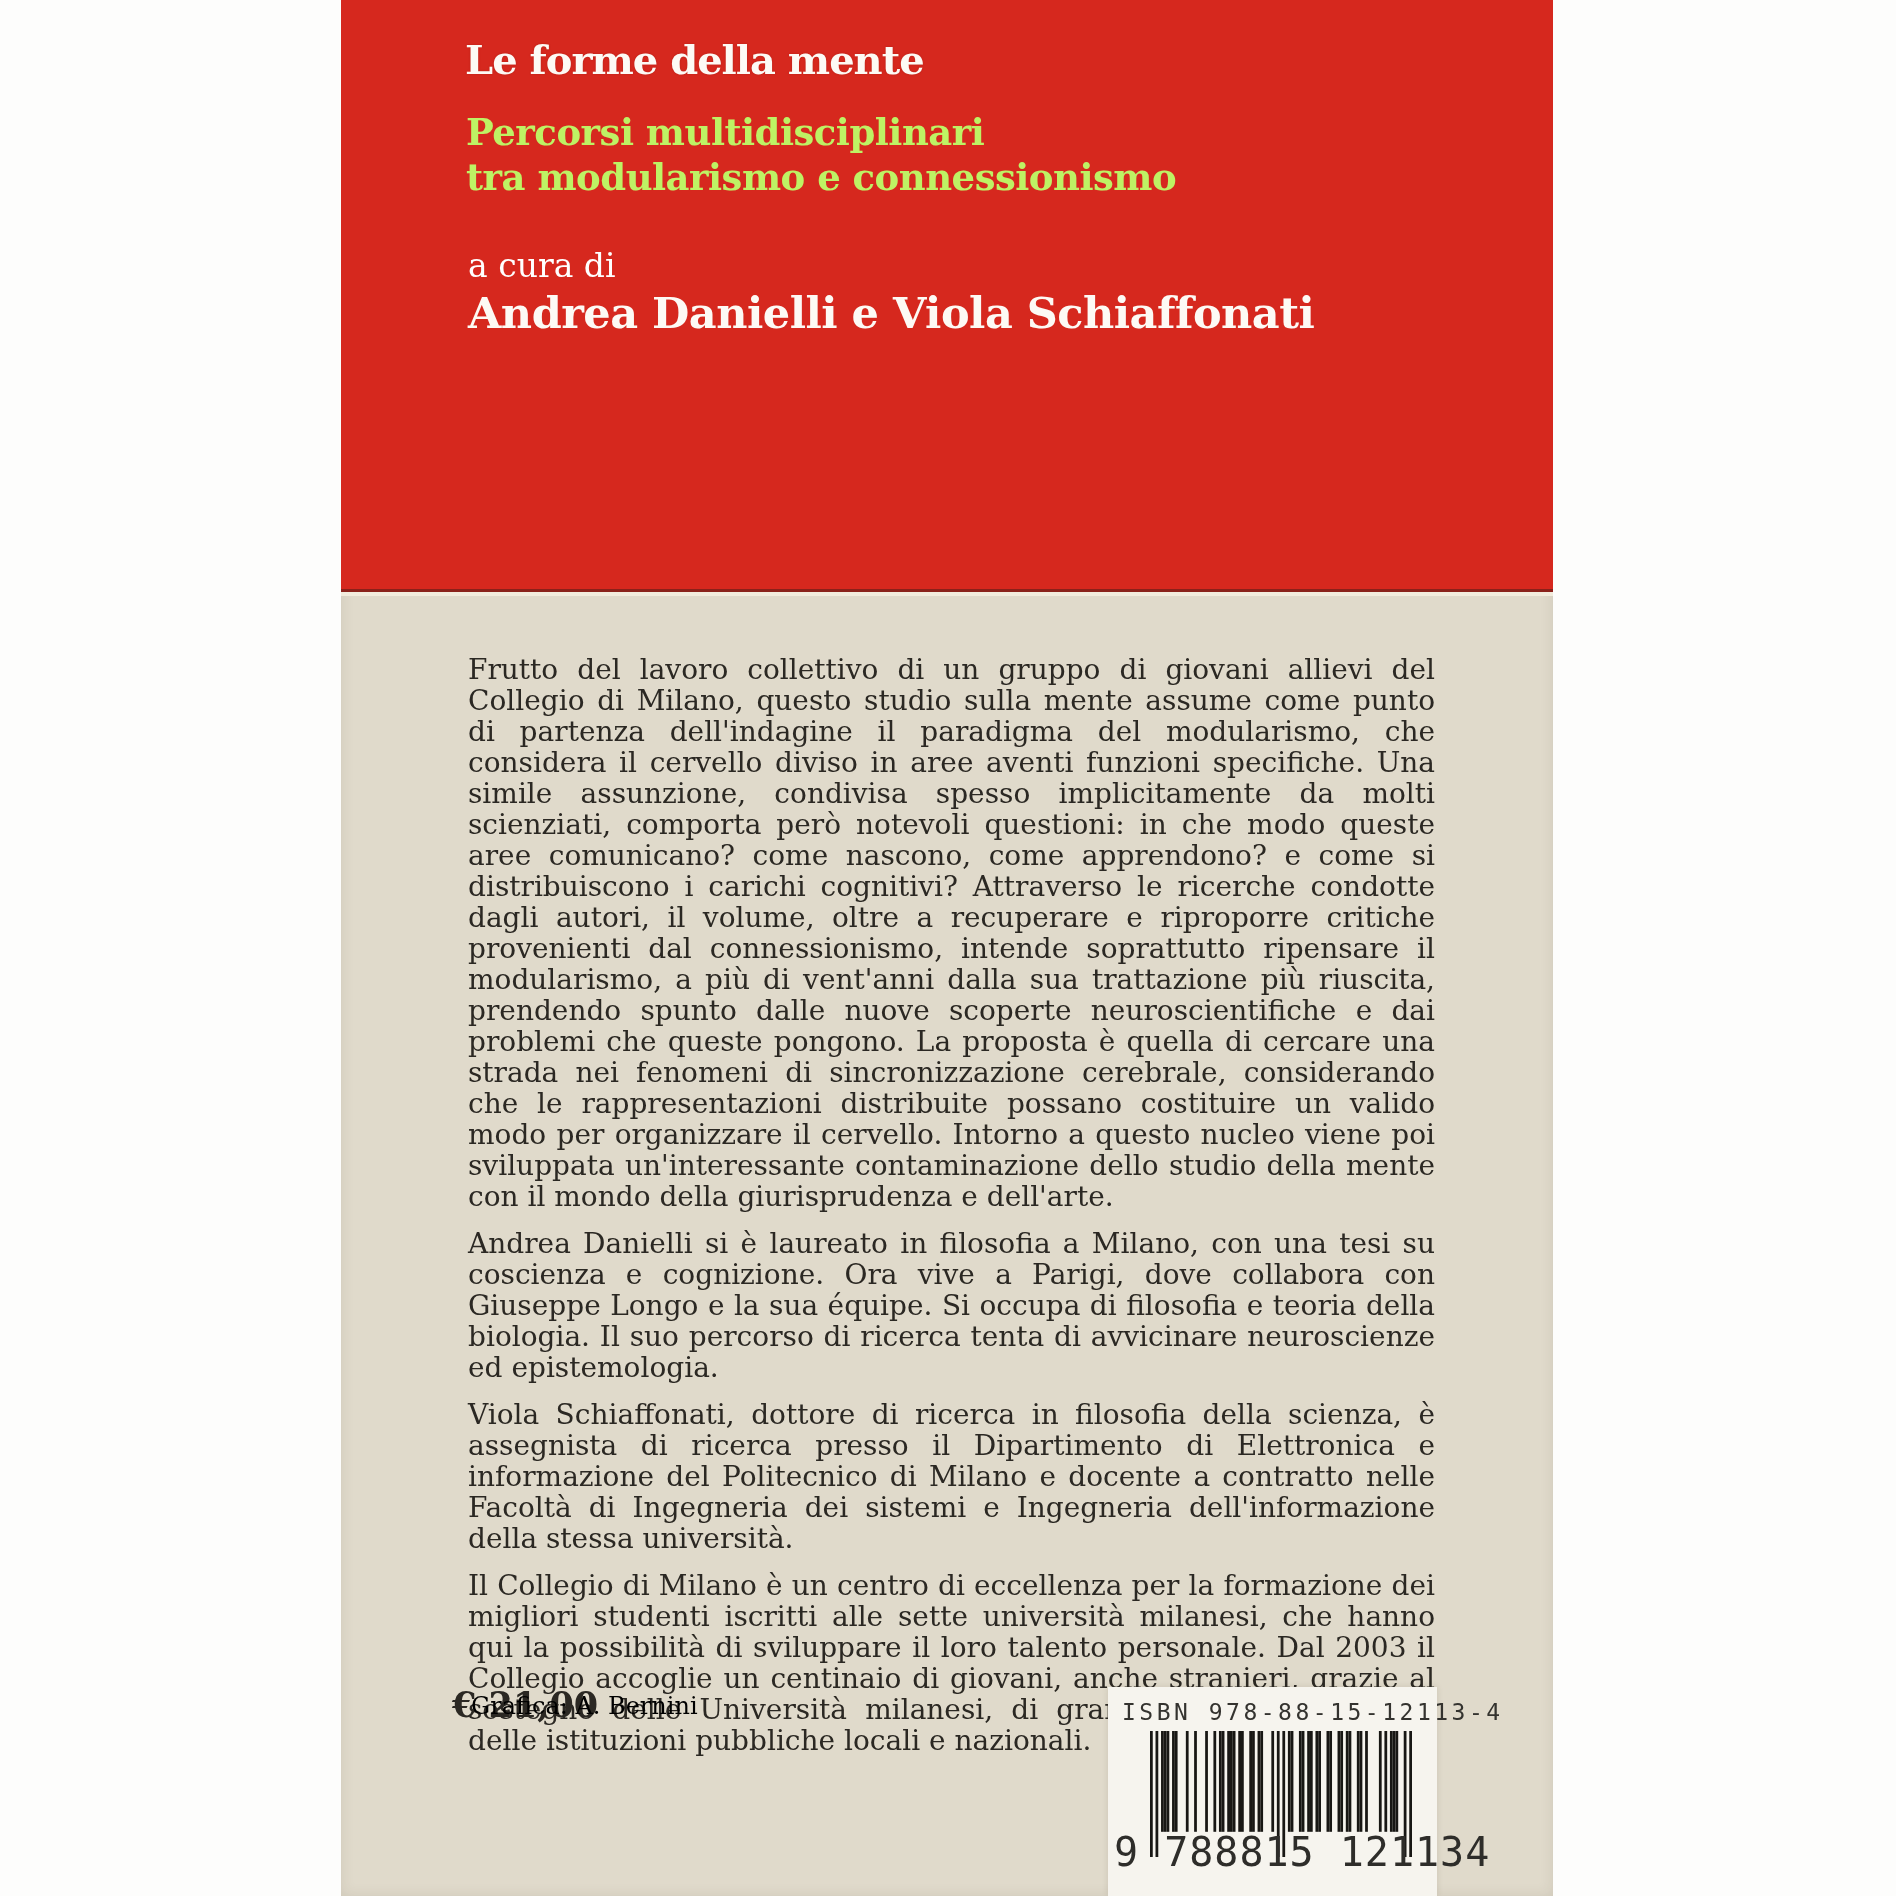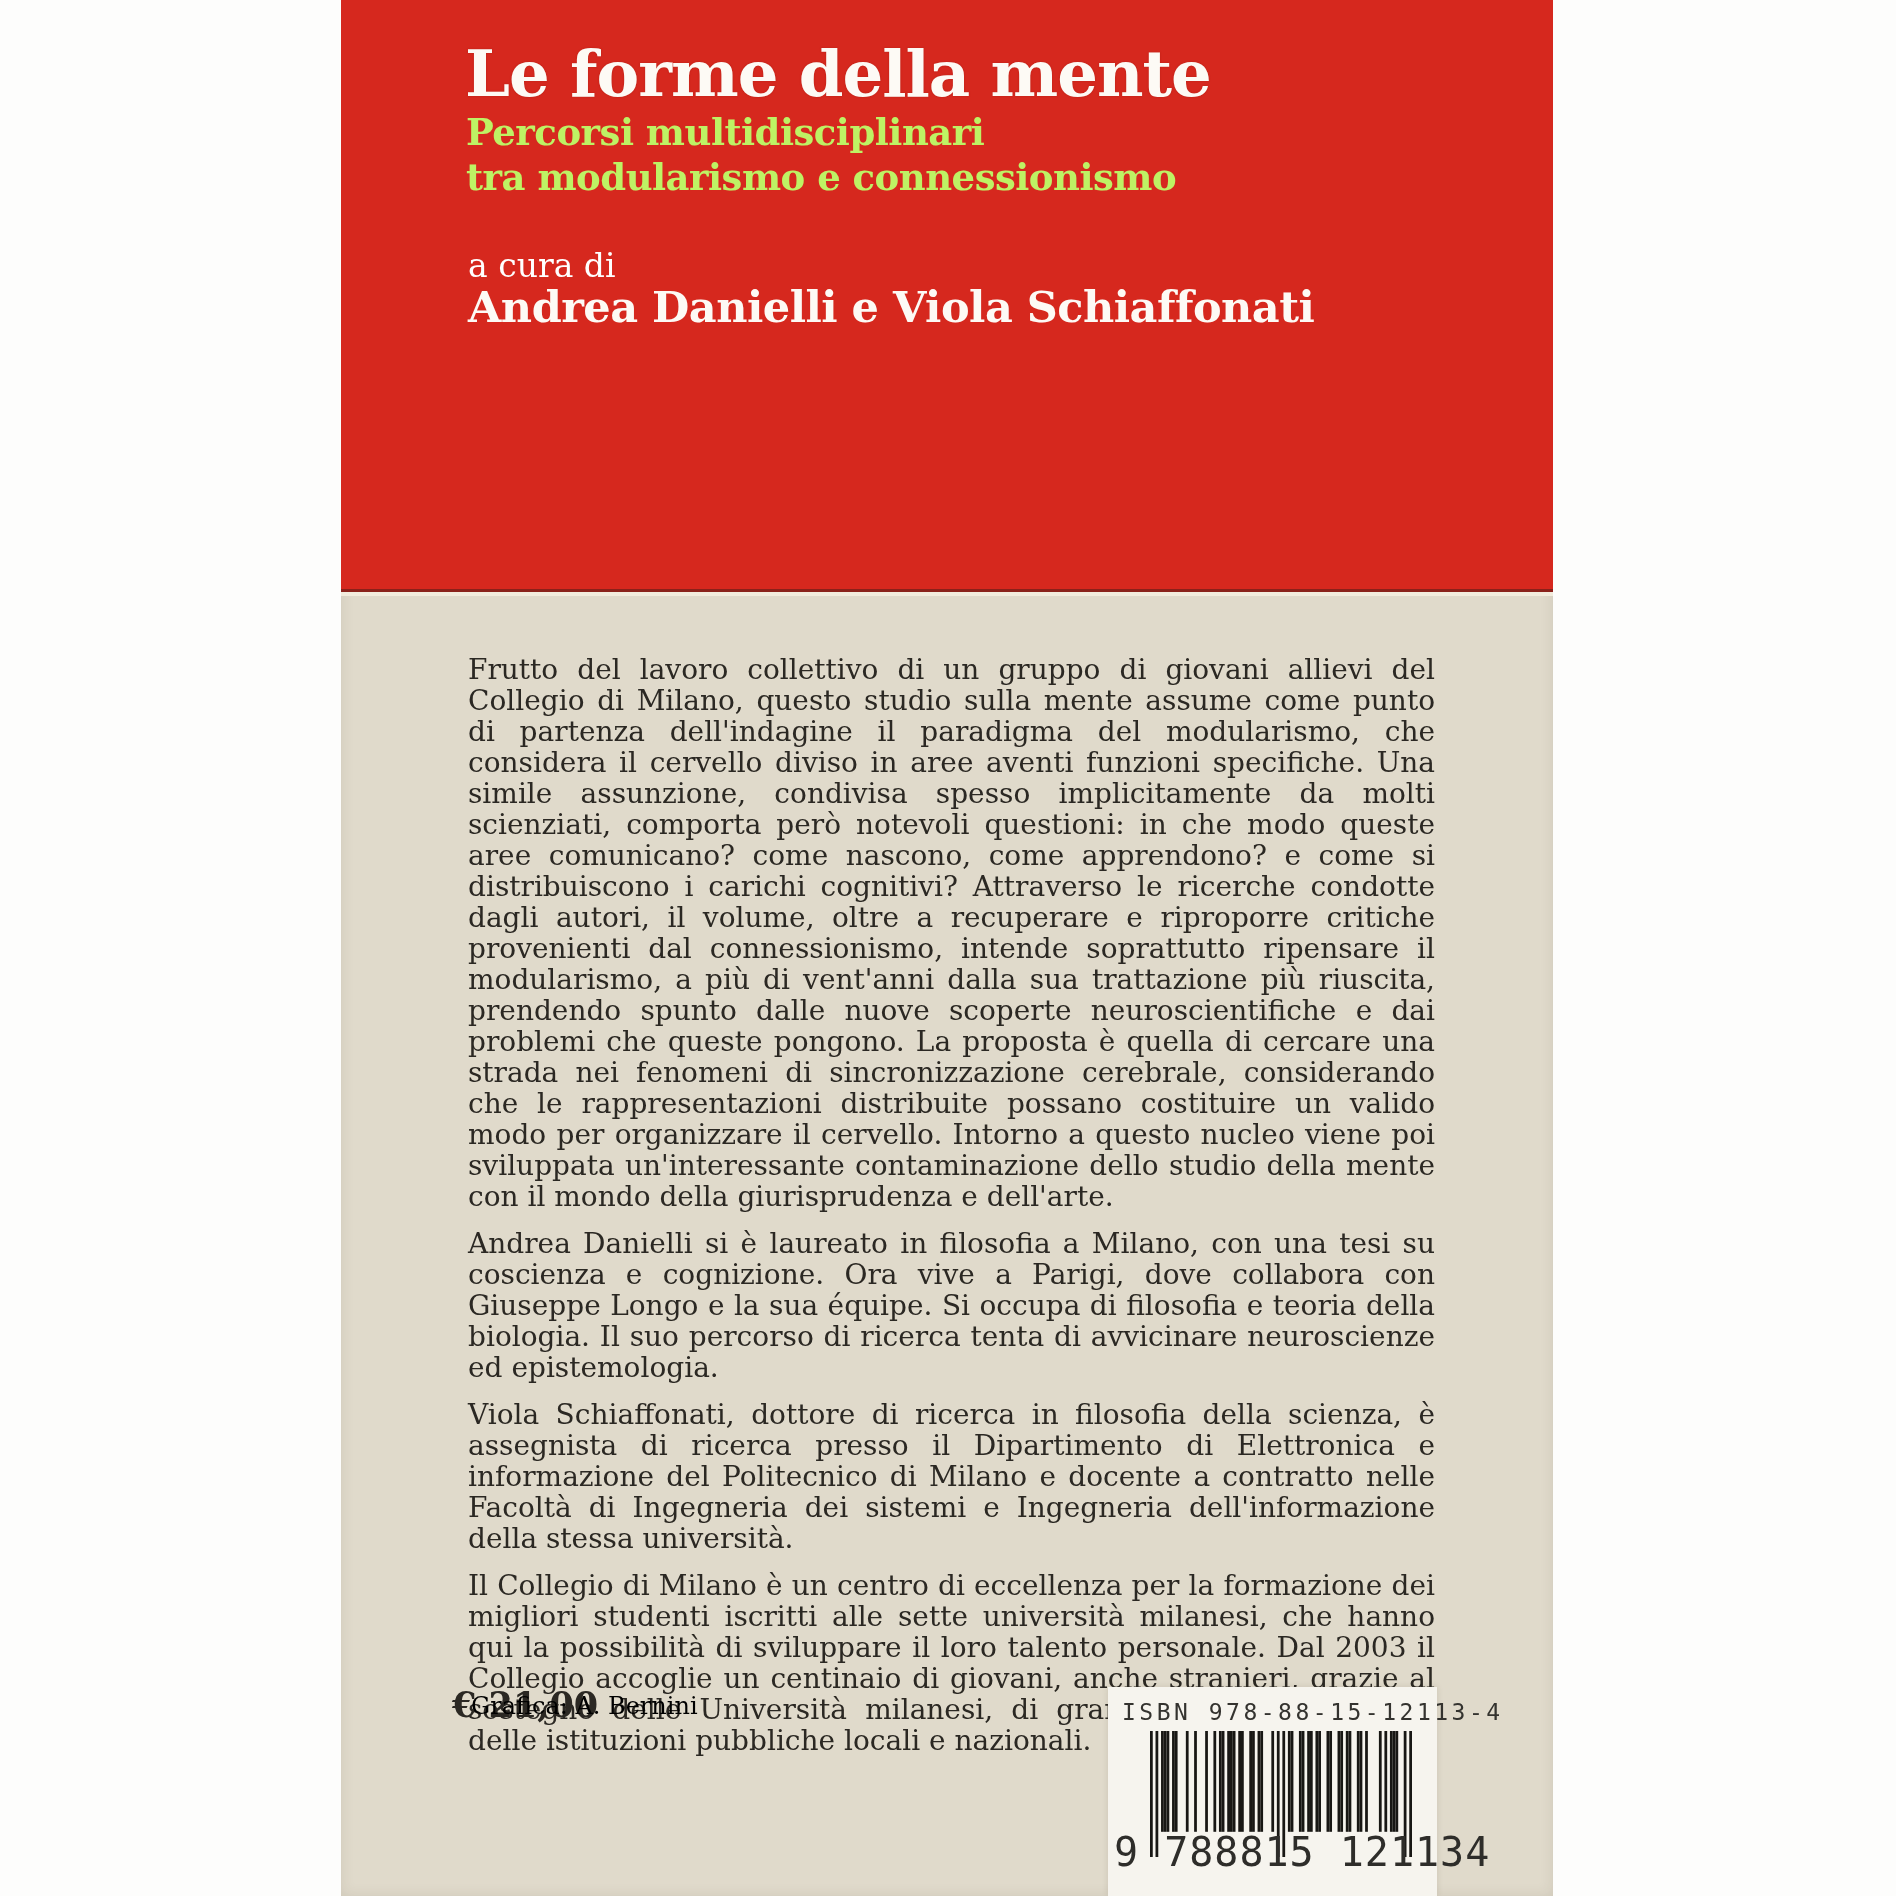--- a/index.html
+++ b/index.html
@@ -20,34 +20,34 @@
     position:absolute;left:0;top:0;width:100%;height:589px;
     background:#d6281e;
     border-bottom:3px solid #8a211a;
   }
   .red-block:after{
     content:"";position:absolute;left:0;bottom:-7px;width:100%;height:4px;
     background:#f2ecdd;
   }
   .book-title{
     position:absolute;left:124px;top:36px;
-    color:#fdfaf5;font-size:64px;font-weight:bold;letter-spacing:-1px;
+    color:#fdfaf5;font-size:40px;font-weight:bold;letter-spacing:-1px;
     margin:0;text-shadow:0 0 2px rgba(120,20,10,.35);
   }
   .book-subtitle{
     position:absolute;left:125px;top:110px;
     color:#bef264;font-size:37px;font-weight:bold;line-height:45px;
     letter-spacing:-.5px;
   }
   .curated-by{
     position:absolute;left:127px;top:246px;
     color:#ffffff;font-size:33px;
   }
   .editors{
-    position:absolute;left:127px;top:282px;
+    position:absolute;left:127px;top:288px;
     color:#fdfaf5;font-size:43px;font-weight:bold;letter-spacing:-.5px;
   }
   
   .blurb{
     position:absolute;left:127px;top:638px;width:967px;
     color:#2b2823;
     font-size:28px;line-height:31px;
     text-align:justify;
   }
   .blurb p{margin:16px 0 15px 0;}

